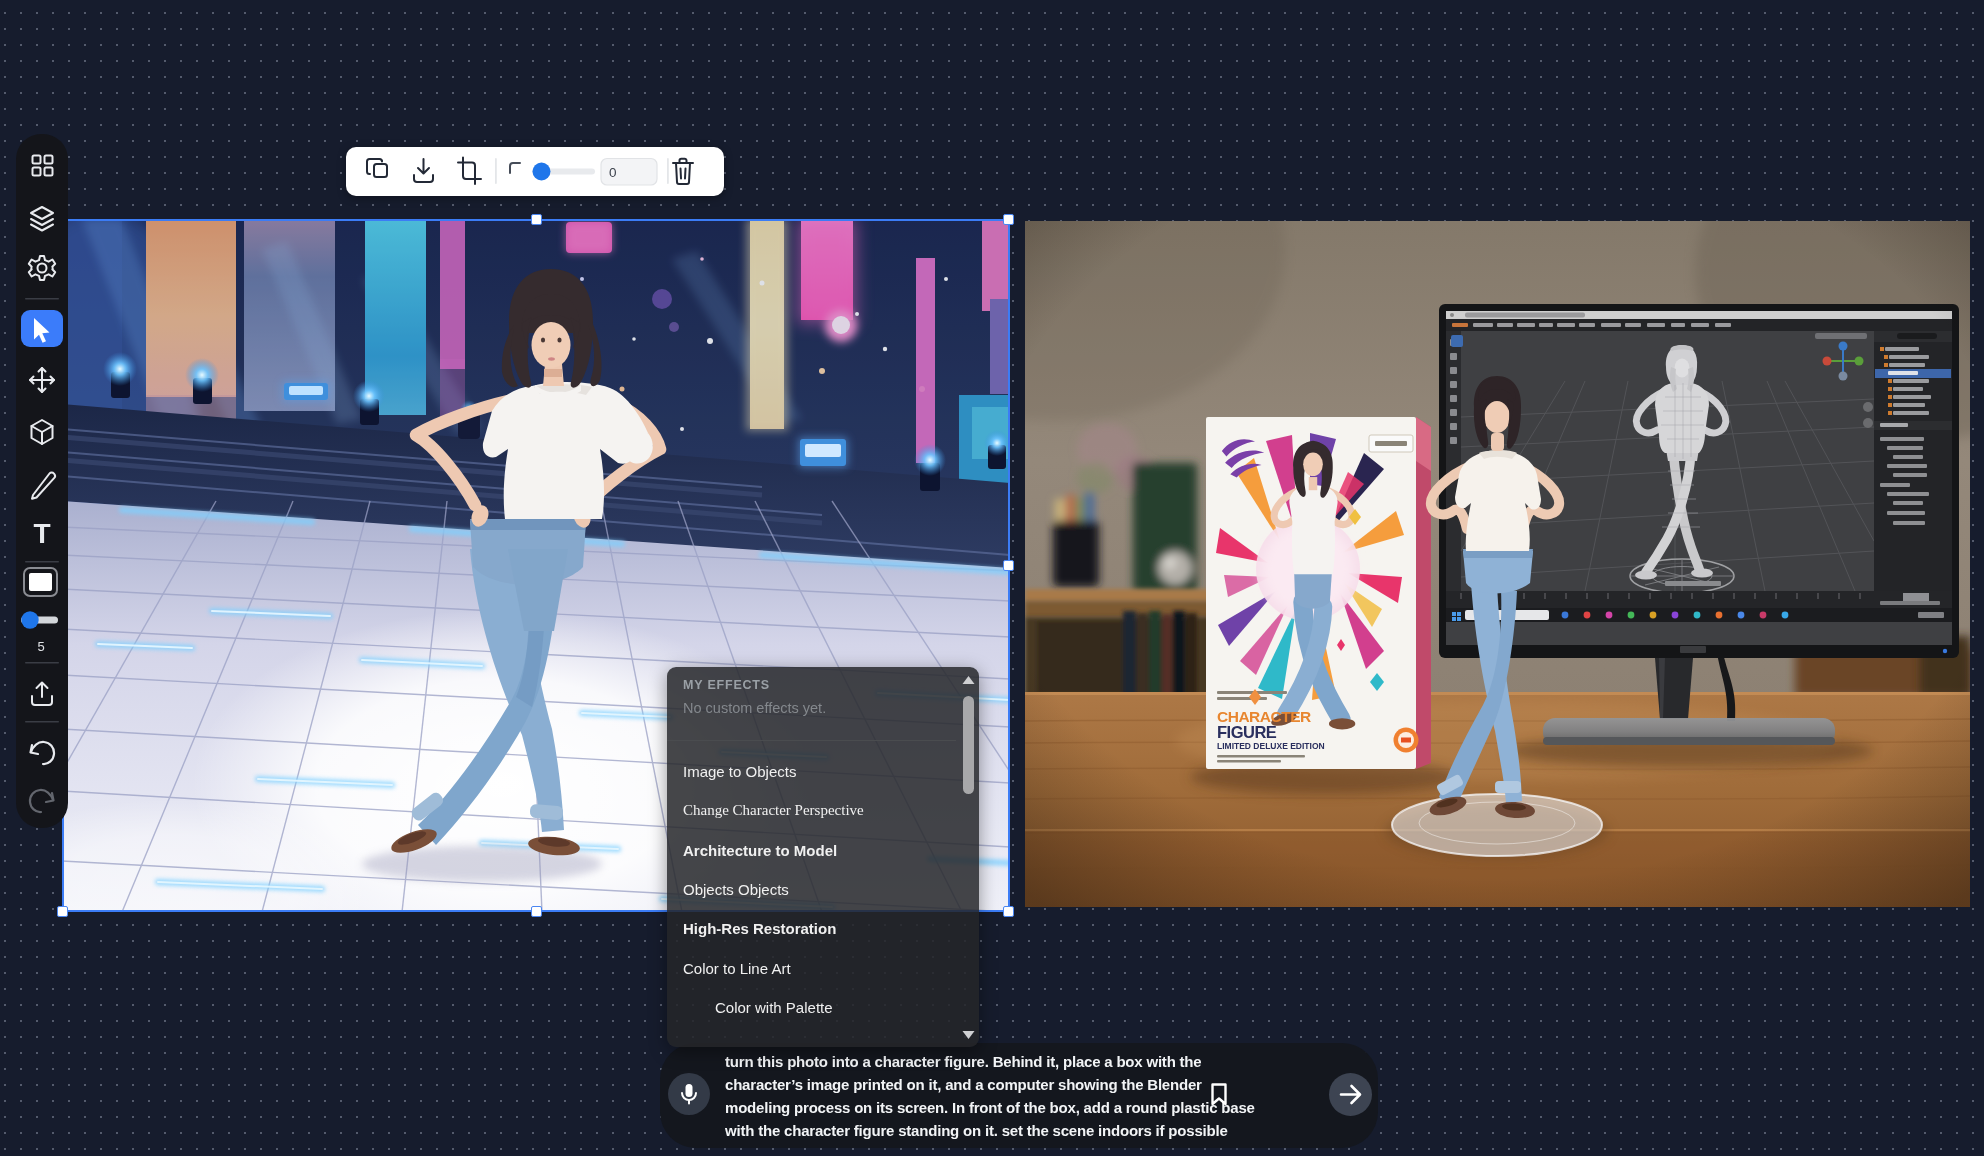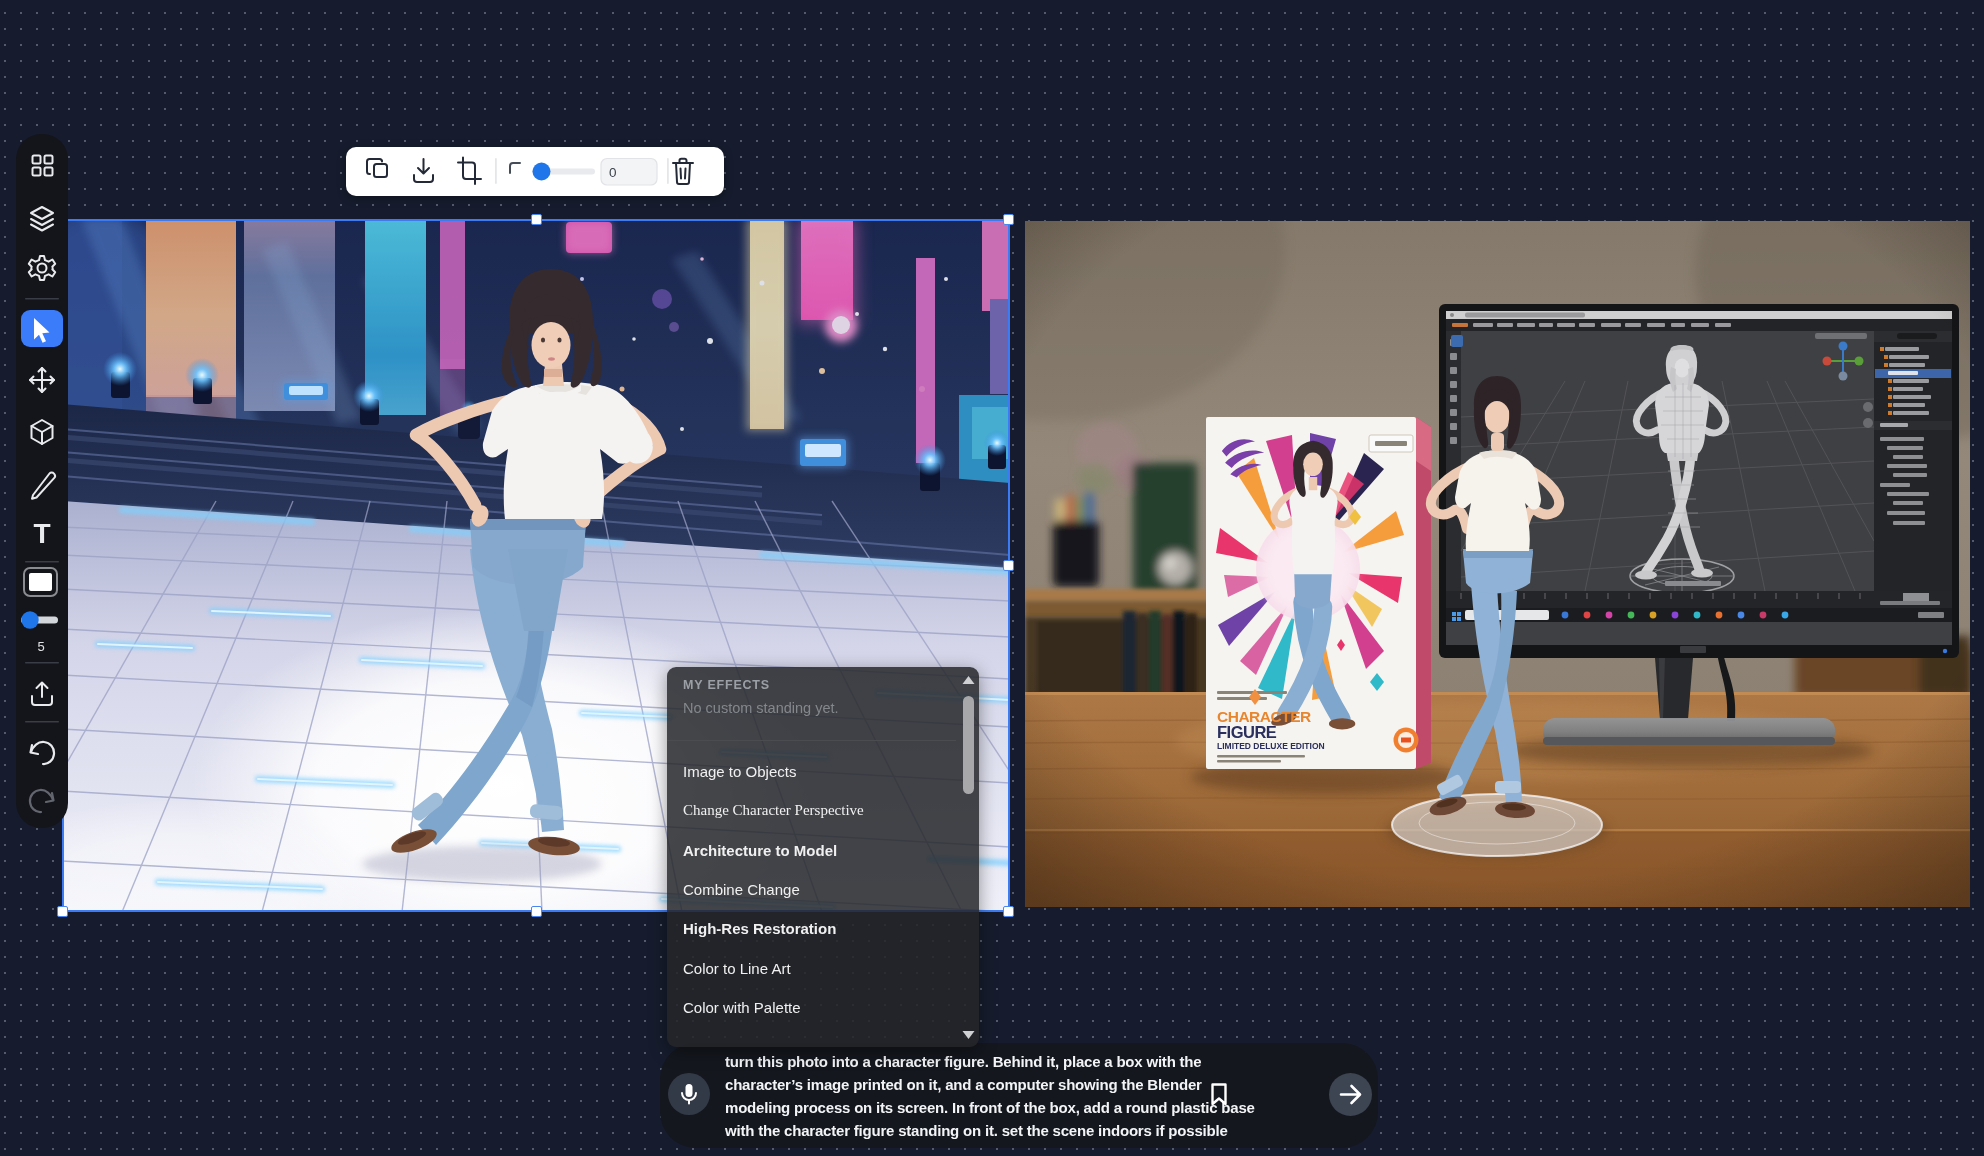--- a/index.html
+++ b/index.html
@@ -755,29 +755,29 @@
 
  <g stroke="#63666e" stroke-width="2.2" fill="none" stroke-linecap="round" stroke-linejoin="round">
   <path d="M36,659 L37.5,666.5 L30,668"></path>
   <path d="M37,666 C35,660 30,655.5 24,656 C18,656.5 13.5,661.5 14,668 C14.5,674 19.5,678.5 25,678"></path>
  </g>
 </svg>
 </div>
 
 <div class="abs" id="effects" style="left:667px;top:667px;width:312px;height:380px;background:rgba(37,38,41,.85);border-radius:9px;box-shadow:0 4px 18px rgba(0,0,0,.4);overflow:hidden;z-index:30;">
   <div class="abs" style="left:16px;top:11px;font-size:12.5px;font-weight:bold;color:#9aa0a6;letter-spacing:0.8px;">MY EFFECTS</div>
-  <div class="abs" style="left:16px;top:33px;font-size:14.5px;color:#84888d;">No custom standing yet.</div>
+  <div class="abs" style="left:16px;top:33px;font-size:14.5px;color:#84888d;">No custom effects yet.</div>
   <div class="abs" style="left:0px;top:72.5px;width:289px;height:1px;background:#4a4c4f;"></div>
   <div class="abs eff" style="top:96px;">Image to Objects</div>
   <div class="abs eff" style="top:135px;font-family:Liberation Serif, serif;">Change Character Perspective</div>
   <div class="abs eff" style="top:175px;font-weight:bold;">Architecture to Model</div>
-  <div class="abs eff" style="top:214px;">Combine Change</div>
+  <div class="abs eff" style="top:214px;">Objects Objects</div>
   <div class="abs eff" style="top:253px;font-weight:bold;">High-Res Restoration</div>
   <div class="abs eff" style="top:293px;">Color to Line Art</div>
-  <div class="abs eff" style="top:332px;">Color with Palette</div>
+  <div class="abs eff" style="top:332px;margin-left:32px;">Color with Palette</div>
   <svg class="abs" style="left:289px;top:0;" width="23" height="380" viewBox="0 0 23 380" xmlns="http://www.w3.org/2000/svg">
     <polygon points="12.5,9 18.5,17 6.5,17" fill="#cfd0d2"></polygon>
     <rect x="7" y="29" width="11" height="98" rx="5.5" fill="#a8a8aa"></rect>
     <polygon points="12.5,372 18.5,364 6.5,364" fill="#cfd0d2"></polygon>
   </svg>
 </div>
 <style>
  .eff{left:16px;font-size:15px;color:#f0f0f0;}
 </style>
 

